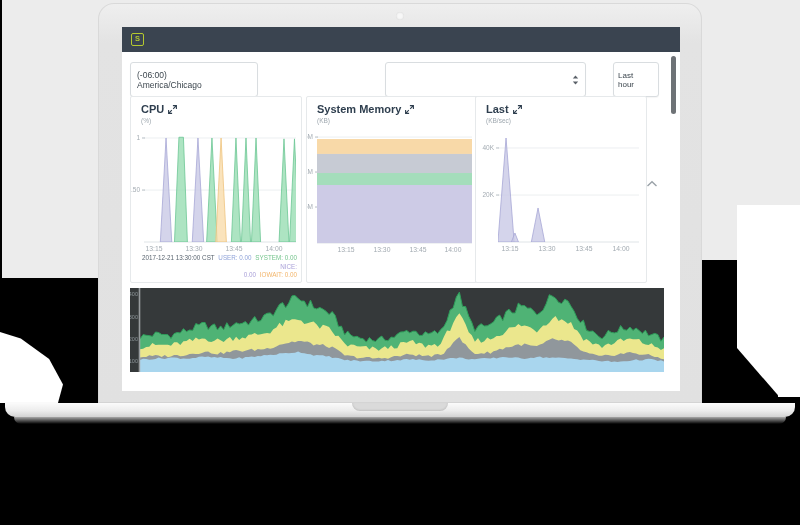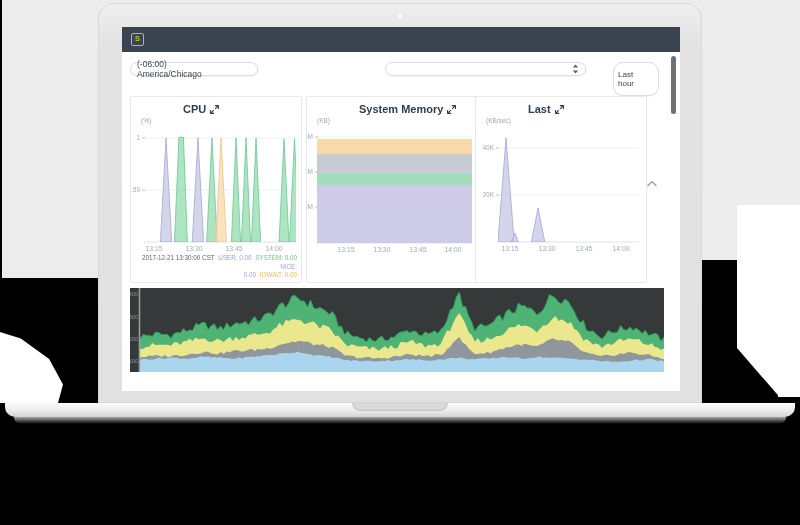--- a/index.html
+++ b/index.html
@@ -32,35 +32,35 @@
                background:linear-gradient(#a8a8a8,rgba(0,0,0,0));border-radius:0 0 60px 60px;}
 
   
   .screen{left:122px;top:27px;width:558px;height:364px;background:#fff;overflow:hidden;}
   .app-header{left:0;top:0;width:558px;height:25px;background:#3a4450;}
   .logo{left:9px;top:6px;width:13px;height:13px;border:1.5px solid #b5c92f;border-radius:2px;
         box-sizing:border-box;color:#b5c92f;font-size:7.5px;font-weight:bold;line-height:10px;
         text-align:center;}
   .app-title{left:30px;top:0;height:25px;line-height:25px;color:#c9ced6;font-size:11px;}
 
-  .select{background:#fff;border:1px solid #d9dde0;border-radius:10px;box-sizing:border-box;
-          height:14px;display:flex;align-items:center;padding:0 6px;font-size:8.5px;color:#3c464e;
+  .select{background:#fff;border:1px solid #d9dde0;border-radius:3px;box-sizing:border-box;
+          height:35px;display:flex;align-items:center;padding:0 6px;font-size:8.5px;color:#3c464e;
           box-shadow:0 1px 1px rgba(0,0,0,.04);cursor:pointer;gap:36px;}
   .select .spacer{flex:1;}
   .sel-tz{left:8px;top:35px;width:128px;}
   .sel-metric{left:263px;top:35px;width:201px;}
   .sel-range{left:491px;top:35px;width:46px;padding:16px 4px;font-size:8px;}
 
   .panel{top:69px;height:187px;background:#fff;border:1px solid #e6e9eb;border-radius:2px;
          box-sizing:border-box;}
   .p-cpu{left:8px;width:172px;}
   .p-mem{left:184px;width:171px;}
   .p-disk{left:353px;width:172px;}
   .panel-title{left:10px;top:6px;font-size:11px;font-weight:bold;color:#2e3e4e;display:flex;
-               align-items:center;gap:4px;margin-left:42px;}
+               align-items:center;gap:4px;}
   .panel-sub{left:10px;top:20px;font-size:6.5px;color:#9fa8af;}
   svg.mini{position:absolute;left:0;top:0;}
   text.tick{font-size:6.5px;fill:#a3abb2;font-family:"Liberation Sans",sans-serif;}
   text.xtick{font-size:6.8px;fill:#a3abb2;font-family:"Liberation Sans",sans-serif;}
   text.bigtick{font-size:5.5px;fill:#8d9599;font-family:"Liberation Sans",sans-serif;}
 
   .cpu-legend{left:4px;right:4px;top:157px;text-align:right;font-size:6.3px;line-height:8.5px;}
   .cpu-legend span{margin-left:2px;}
 
   .chevron-btn{left:521px;top:148px;width:18px;height:18px;display:flex;align-items:center;

